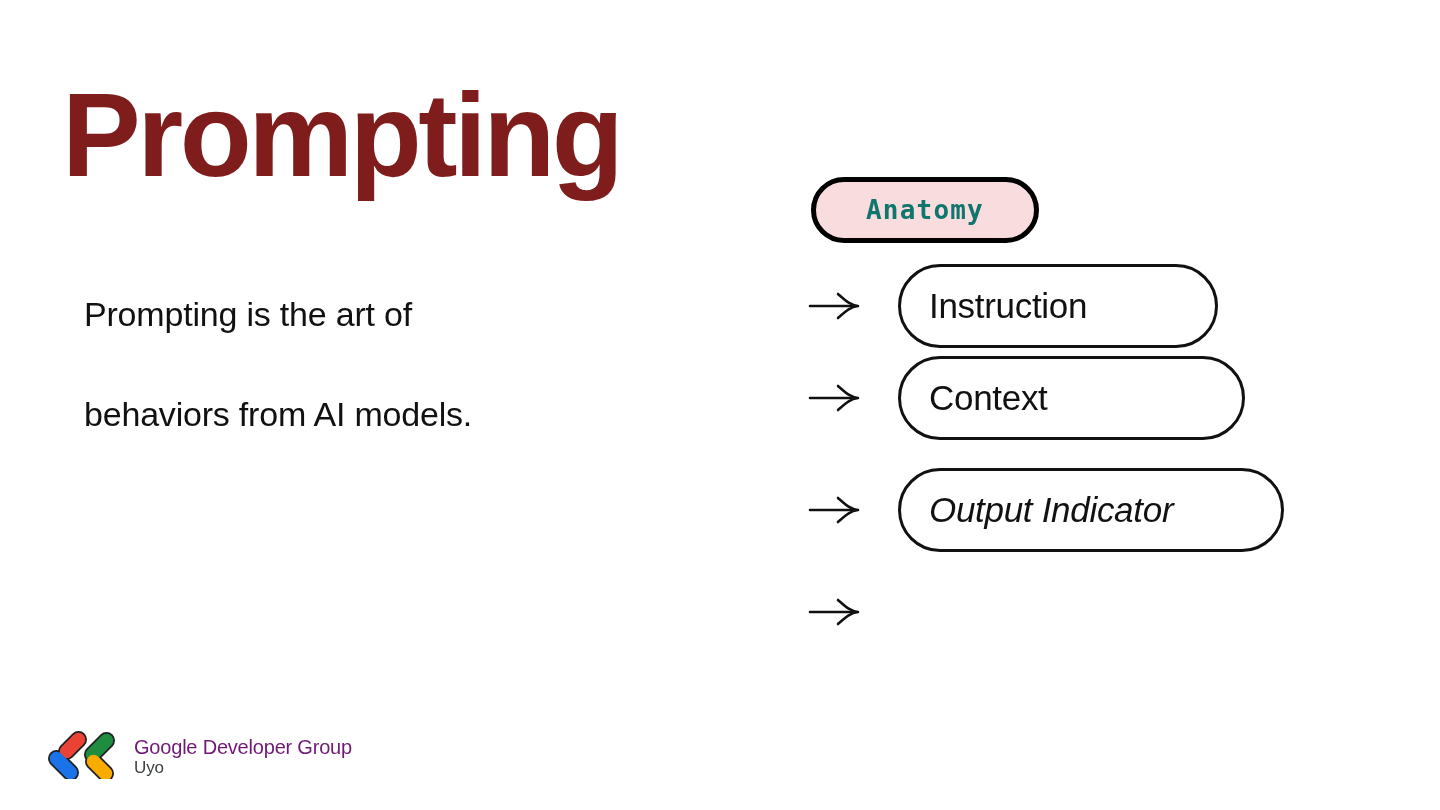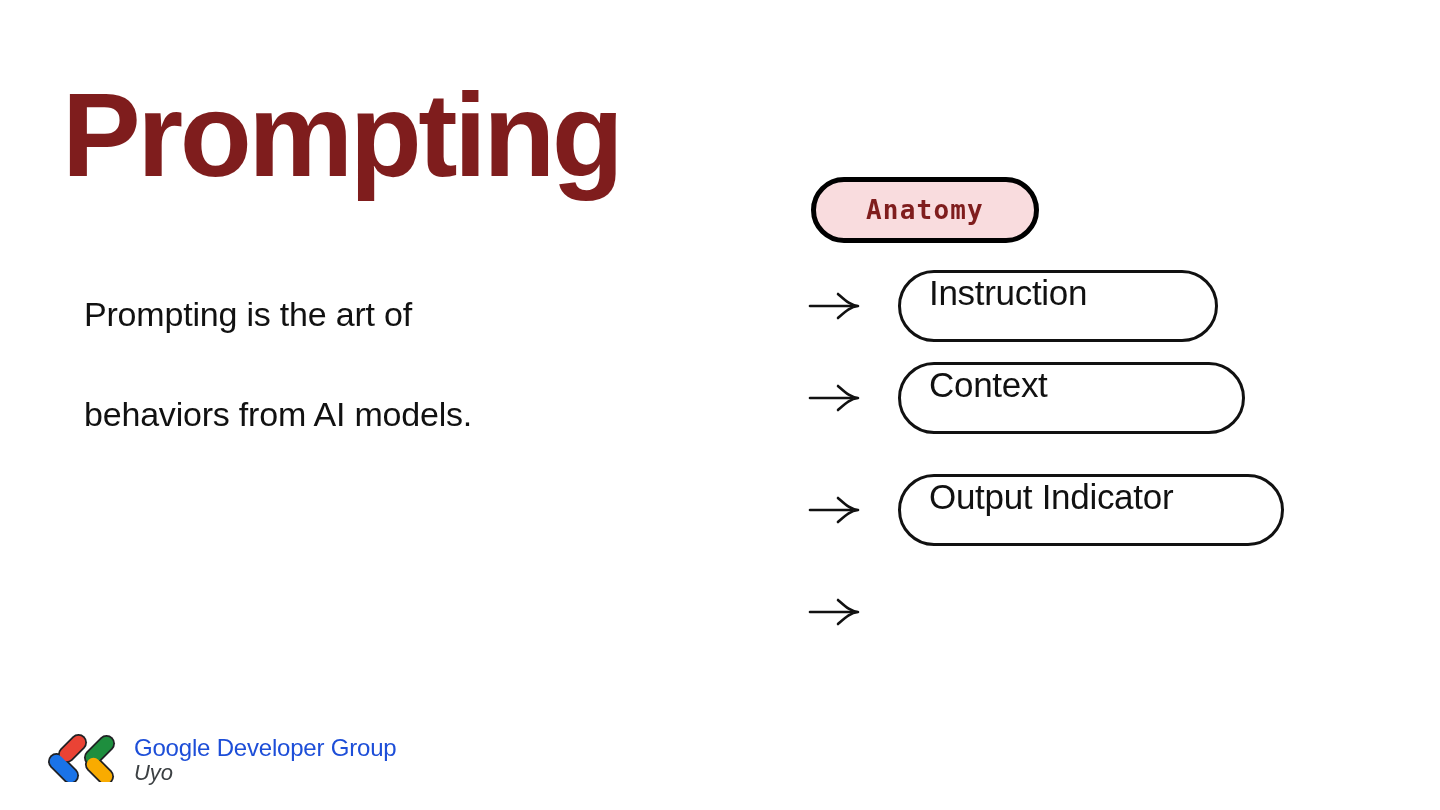--- a/index.html
+++ b/index.html
@@ -71,21 +71,21 @@
     display: flex;
     align-items: center;
     justify-content: center;
     box-sizing: content-box;
   }
   .badge-label {
     font-family: "DejaVu Sans Mono", "Liberation Mono", monospace;
     font-size: 26px;
     font-weight: 700;
     letter-spacing: 1.2px;
-    color: #7f1d1d;
+    color: #0f766e;
   }
 
   .row {
     position: absolute;
     left: 0;
     height: 80px;
     display: flex;
     align-items: center;
   }
   .row.r0 { top: 92px; }
@@ -95,31 +95,32 @@
 
   .arrow {
     width: 58px;
     height: 40px;
     flex: 0 0 58px;
     display: block;
   }
 
   .pill {
     margin-left: 32px;
-    height: 72px;
+    height: 84px;
     border: 3px solid #111111;
     border-radius: 999px;
     background: #ffffff;
     display: flex;
+    align-items: center;
     box-sizing: border-box;
     padding: 0 30px 0 28px;
   }
   .pill.w0 { width: 320px; }
   .pill.w1 { width: 347px; }
-  .pill.w2 { width: 386px; }
+  .pill.w2 { width: 386px; font-style: italic; }
   .pill.w3 { width: 415px; }
 
   .pill-label {
     font-size: 35px;
     font-weight: 400;
     color: #111111;
     letter-spacing: -0.3px;
     white-space: nowrap;
   }
 
@@ -137,32 +138,31 @@
     height: 50px;
     display: block;
   }
   .logo-text {
     display: flex;
     flex-direction: column;
     justify-content: center;
     line-height: 1.08;
   }
   .logo-line1 {
-    font-size: 24px;
-    font-weight: 400;
-    color: #1d4ed8;
+    font-size: 20px;
+    font-weight: 400;
+    color: #701a75;
     letter-spacing: -0.2px;
     margin-top: 6px;
   }
   .logo-line2 {
-    font-size: 22px;
+    font-size: 17px;
     font-weight: 400;
     color: #3C4043;
     letter-spacing: -0.1px;
-    font-style: italic;
   }
 </style>
 </head>
 <body>
 
 <div class="slide">
 
   <div class="title">Prompting</div>
 
   <div class="body-copy">

